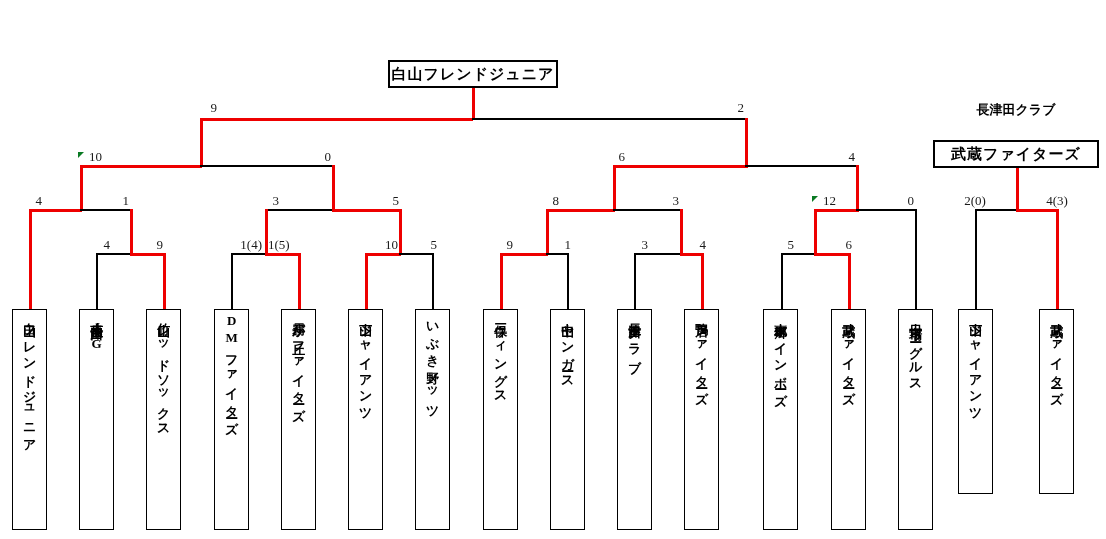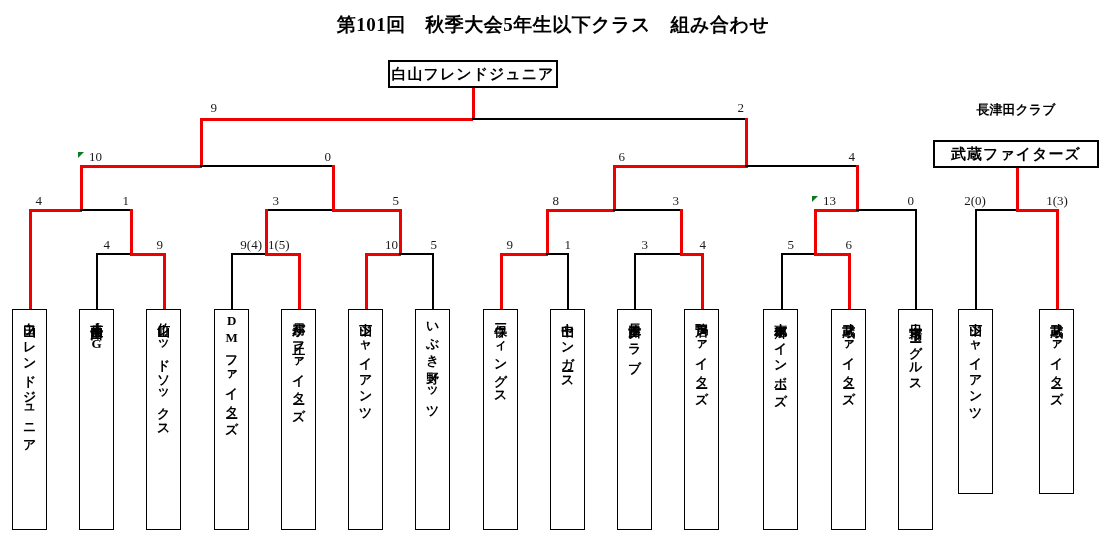--- a/index.html
+++ b/index.html
@@ -88,21 +88,20 @@
     padding-top:3px;
     white-space:nowrap;
     font-family:"Liberation Serif","DejaVu Serif",serif;
   }
 </style>
 </head>
 <body>
 
 <div id="stage">
 
-  <div class="title">第101回　秋季大会5年生以下クラス　組み合わせ</div>
 
   <div class="champbox" style="left:388px;top:60px;width:170px;height:28px;">
     <span>白山フレンドジュニア</span>
   </div>
 
   <div class="v rd" style="left:472px;top:88px;height:30px;"></div>
 
   <div class="h rd" style="left:200px;top:118px;width:273px;"></div>
   <div class="h bk" style="left:472px;top:118px;width:274px;"></div>
 
@@ -146,35 +145,35 @@
   <div class="v rd" style="left:546px;top:209px;height:44px;"></div>
   <div class="v rd" style="left:680px;top:209px;height:44px;"></div>
   <div class="score r" style="left:559px;top:194px;">8</div>
   <div class="score r" style="left:679px;top:194px;">3</div>
 
   <div class="h rd" style="left:814px;top:209px;width:45px;"></div>
   <div class="h bk" style="left:856px;top:209px;width:60px;"></div>
   <div class="v rd" style="left:814px;top:209px;height:44px;"></div>
   <div class="v bk" style="left:915px;top:209px;height:100px;"></div>
   <div class="tri" style="left:812px;top:196px;"></div>
-  <div class="score" style="left:823px;top:194px;">13</div>
+  <div class="score" style="left:823px;top:194px;">12</div>
   <div class="score r" style="left:914px;top:194px;">0</div>
 
   <div class="h bk" style="left:96px;top:253px;width:36px;"></div>
   <div class="h rd" style="left:130px;top:253px;width:35px;"></div>
   <div class="v bk" style="left:96px;top:253px;height:56px;"></div>
   <div class="v rd" style="left:163px;top:253px;height:56px;"></div>
   <div class="score r" style="left:110px;top:238px;">4</div>
   <div class="score r" style="left:163px;top:238px;">9</div>
 
   <div class="h bk" style="left:231px;top:253px;width:36px;"></div>
   <div class="h rd" style="left:265px;top:253px;width:35px;"></div>
   <div class="v bk" style="left:231px;top:253px;height:56px;"></div>
   <div class="v rd" style="left:298px;top:253px;height:56px;"></div>
-  <div class="score r" style="left:262px;top:238px;">9(4)</div>
+  <div class="score r" style="left:262px;top:238px;">1(4)</div>
   <div class="score" style="left:268px;top:238px;">1(5)</div>
 
   <div class="h rd" style="left:365px;top:253px;width:36px;"></div>
   <div class="h bk" style="left:399px;top:253px;width:35px;"></div>
   <div class="v rd" style="left:365px;top:253px;height:56px;"></div>
   <div class="v bk" style="left:432px;top:253px;height:56px;"></div>
   <div class="score r" style="left:398px;top:238px;">10</div>
   <div class="score r" style="left:437px;top:238px;">5</div>
 
   <div class="h rd" style="left:500px;top:253px;width:48px;"></div>
@@ -248,21 +247,21 @@
   </div>
 
   <div class="v rd" style="left:1016px;top:168px;height:41px;"></div>
 
   <div class="h bk" style="left:975px;top:209px;width:43px;"></div>
   <div class="h rd" style="left:1016px;top:209px;width:42px;"></div>
   <div class="v bk" style="left:975px;top:209px;height:100px;"></div>
   <div class="v rd" style="left:1056px;top:209px;height:100px;"></div>
 
   <div class="score c" style="left:975px;top:194px;">2(0)</div>
-  <div class="score c" style="left:1057px;top:194px;">1(3)</div>
+  <div class="score c" style="left:1057px;top:194px;">4(3)</div>
 
   <div class="team" style="left:958px;top:309px;width:35px;height:185px;">
     <span class="vtxt">山下ジャイアンツ</span>
   </div>
   <div class="team" style="left:1039px;top:309px;width:35px;height:185px;">
     <span class="vtxt">武蔵ファイターズ</span>
   </div>
 
 </div>
 

